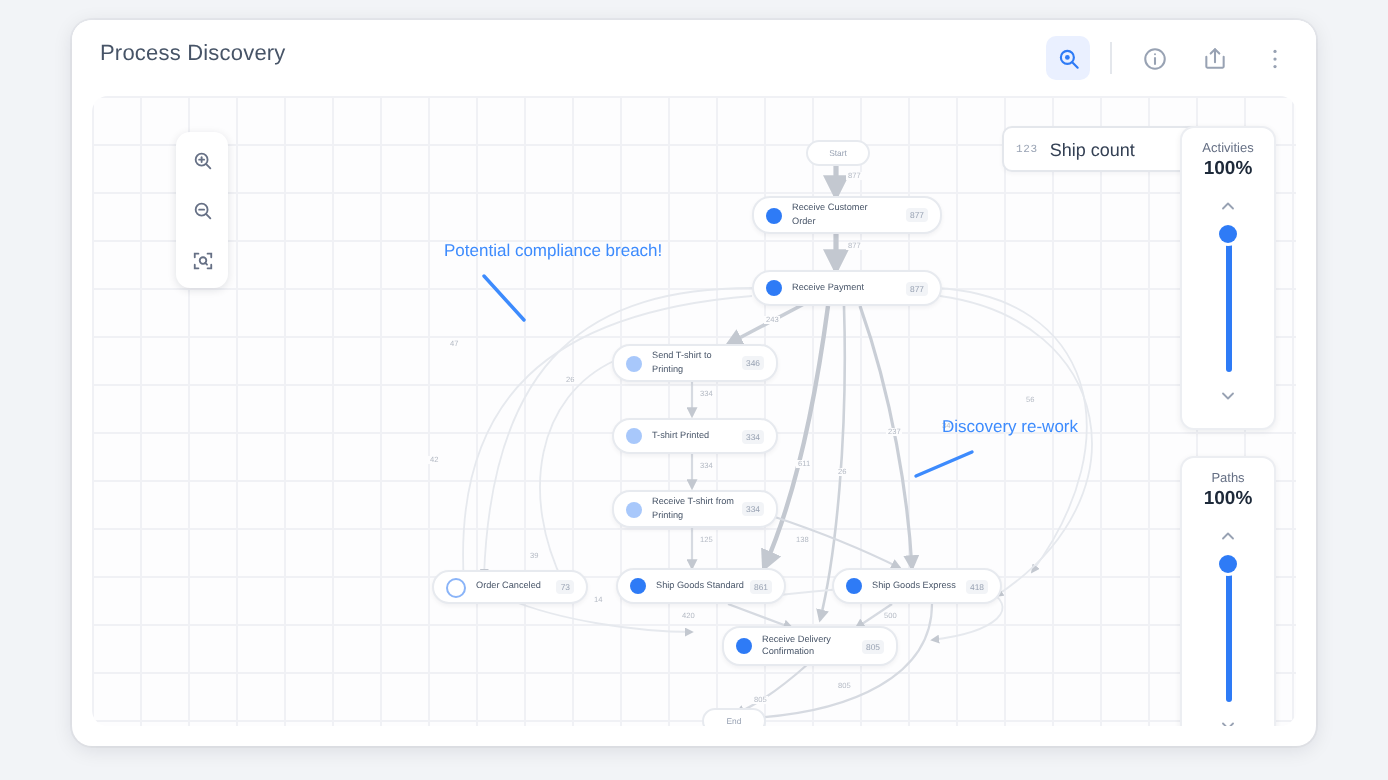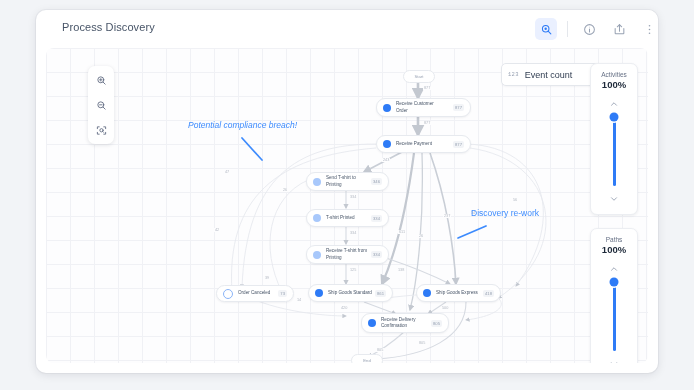--- a/index.html
+++ b/index.html
@@ -12,21 +12,21 @@
   .app-card{
     position:absolute;left:36px;top:10px;
     width:622px;height:363px;
     background:#ffffff;
     border-radius:10px;
     box-shadow:0 2px 10px rgba(16,24,40,.10),0 0 0 1px rgba(16,24,40,.04);
     overflow:hidden;
   }
   
   .card-header{
-    position:absolute;left:12px;top:0;width:622px;height:38px;
+    position:absolute;left:0;top:0;width:622px;height:38px;
     background:#fff;
   }
   .card-title{
     position:absolute;left:14px;top:11px;
     font-size:11px;color:#475467;letter-spacing:.1px;
   }
   .header-tools{
     position:absolute;right:10px;top:7px;
     display:flex;align-items:center;gap:8px;height:24px;
   }
@@ -137,21 +137,21 @@
   }
   .edge-label{
     position:absolute;font-size:3.8px;color:#b4bac4;
     background:#fdfdfe;padding:0 1px;z-index:8;
   }
   
   .anno{
     position:absolute;z-index:25;
     font-size:8.5px;color:#3d8bfd;white-space:nowrap;
   }
-  #anno-breach{left:142px;top:72px;font-style:italic;}
+  #anno-breach{left:176px;top:72px;}
   #anno-rework{left:425px;top:160px;}
 </style>
 </head>
 <body>
 
 <div class="app-card">
 
   <div class="card-header">
     <div class="card-title">Process Discovery</div>
     <div class="header-tools">
@@ -362,21 +362,21 @@
           <path d="M3 16v4h4"></path>
             <path d="M21 16v4h-4"></path>
           <circle cx="12" cy="11.5" r="3.6"></circle>
           <line x1="14.4" y1="14" x2="16.4" y2="16"></line>
         </svg>
       </div>
     </div>
 
     <div class="metric-select">
       <span class="num-ico">123</span>
-      <span class="ms-label">Event count</span>
+      <span class="ms-label">Ship count</span>
       <span class="chev">
         <svg width="9" height="9" viewBox="0 0 24 24" fill="none" stroke="#98a2b3" stroke-width="2.2" stroke-linecap="round" stroke-linejoin="round">
           <polyline points="6 9 12 15 18 9"></polyline>
         </svg>
       </span>
     </div>
 
     <div class="slider-panel" id="activities-panel">
       <div class="sp-title">Activities</div>
       <div class="sp-value">100%</div>

